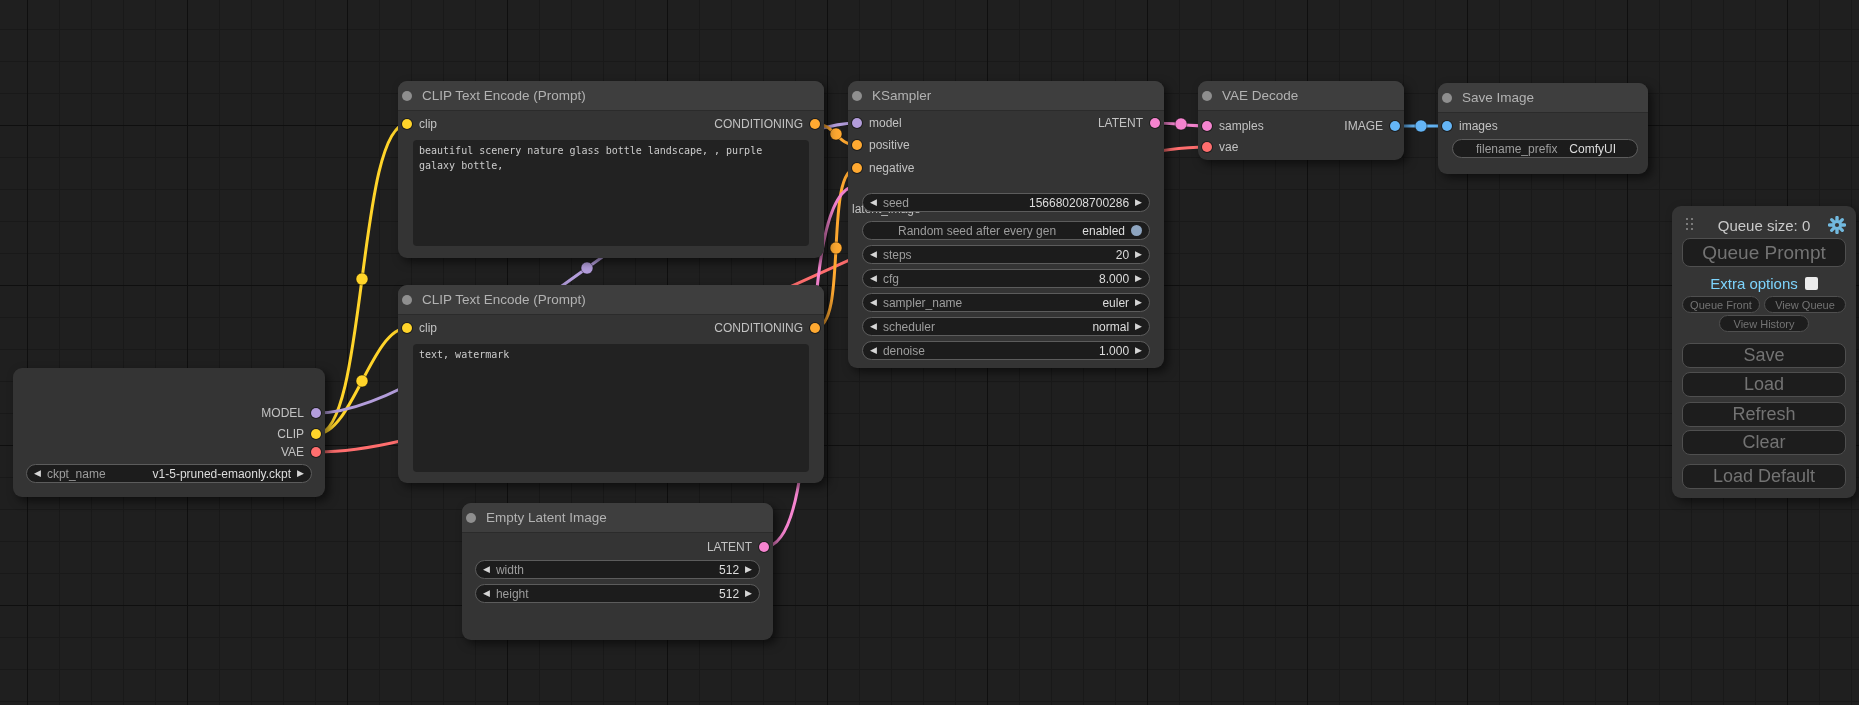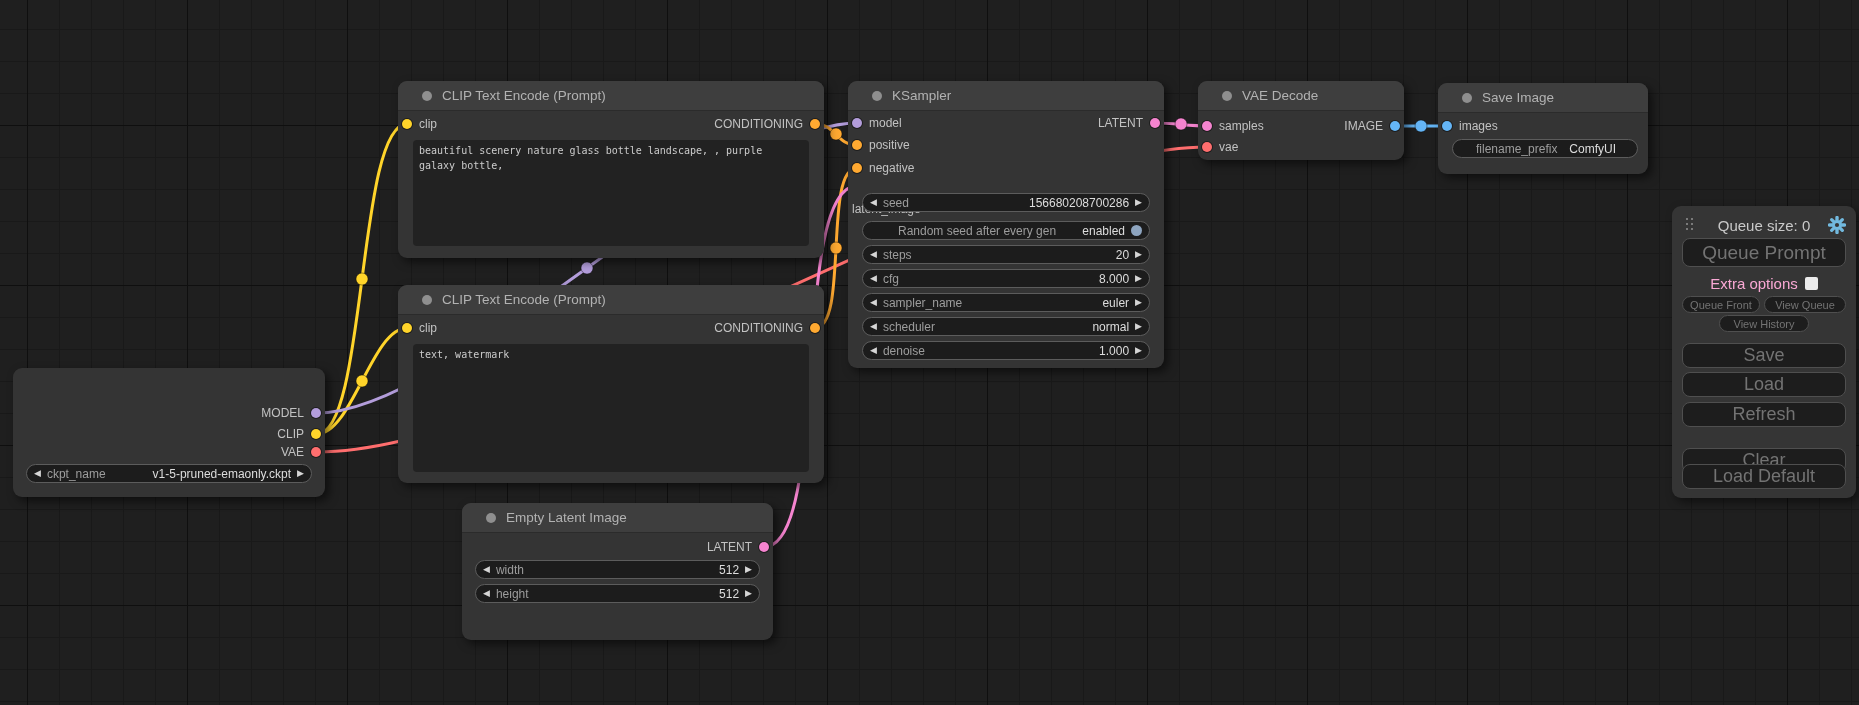--- a/index.html
+++ b/index.html
@@ -15,21 +15,21 @@
     background-position:27px 0,0 -35px,27px 0,0 -3px;
     font-family:"Liberation Sans",sans-serif;
   }
   #links{position:absolute;left:0;top:0;z-index:1;}
   .node{
     position:absolute; z-index:2; background:#343434; border-radius:9px;
     box-shadow:4px 4px 10px rgba(0,0,0,.55); color:#bdbdbd;
   }
   .ntitle{
     height:30px; background:#3e3e3e; border-radius:9px 9px 0 0;
-    display:flex; align-items:center; gap:10px; padding-left:24px;
+    display:flex; align-items:center; gap:10px; padding-left:4px;
     font-size:13.5px; color:#b2b2b2; border-bottom:1px solid #2b2b2b;
     box-sizing:border-box;
   }
   .cdot{width:10px;height:10px;border-radius:50%;background:#8f8f8f;flex:0 0 auto;}
   .slot{position:absolute; height:16px; display:flex; align-items:center; gap:7px; font-size:12px; color:#c2c2c2;}
   .slot.in{left:4px;}
   .slot.out{right:4px; flex-direction:row-reverse;}
   .pdot{width:10px;height:10px;border-radius:50%;box-shadow:0 0 0 1px rgba(0,0,0,.45);}
   .c-yellow{background:#ffd42a;} .c-purple{background:#b39ddb;} .c-red{background:#ff6e6e;}
   .c-orange{background:#ffa931;} .c-pink{background:#f584cf;} .c-blue{background:#64b5f6;}
@@ -62,21 +62,21 @@
     box-shadow:0 5px #7a7a7a,0 10px #7a7a7a,5px 0 #7a7a7a,5px 5px #7a7a7a,5px 10px #7a7a7a;}
   .qsize{margin:0 auto; font-size:15px; color:#c9c9c9;}
   .gear{position:absolute; right:10px; top:2px; cursor:pointer;}
   .qbtn{
     position:absolute; background:#1d1d1d; border:1px solid #4f4f4f; border-radius:8px;
     color:#737373; display:flex; align-items:center; justify-content:center;
     box-sizing:border-box; cursor:pointer;
   }
   .qbig{left:10px; width:164px; height:25px; font-size:18px;}
   .qprompt{left:10px; top:32px; width:164px; height:29px; font-size:19px;}
-  .extra-row{position:absolute; left:0; right:0; top:68px; height:18px; display:flex; align-items:center; justify-content:center; gap:7px; font-size:15px; color:#f9a8d4;}
+  .extra-row{position:absolute; left:0; right:0; top:68px; height:18px; display:flex; align-items:center; justify-content:center; gap:7px; font-size:15px; color:#7dd3fc;}
   .checkbox{width:13px;height:13px;background:#ececec;border-radius:2px;cursor:pointer;}
   .qsmall{height:17px; font-size:11px; border-radius:9px;}
 </style>
 </head>
 <body>
 
 <div id="canvas">
 
   <svg id="links" width="1859" height="705">
     <g fill="none" stroke-width="3">
@@ -302,17 +302,17 @@
     <div class="extra-row">
       <span>Extra options</span>
       <span class="checkbox"></span>
     </div>
     <div class="qbtn qsmall" style="left:10px;top:90px;width:78px;">Queue Front</div>
     <div class="qbtn qsmall" style="left:92px;top:90px;width:82px;">View Queue</div>
     <div class="qbtn qsmall" style="left:47px;top:109px;width:90px;">View History</div>
     <div class="qbtn qbig" style="top:137px;">Save</div>
     <div class="qbtn qbig" style="top:166px;">Load</div>
     <div class="qbtn qbig" style="top:196px;">Refresh</div>
-    <div class="qbtn qbig" style="top:242px;">Clear</div>
+    <div class="qbtn qbig" style="top:224px;">Clear</div>
     <div class="qbtn qbig" style="top:258px;">Load Default</div>
   </div>
 
 </div>
 
 </body></html>

